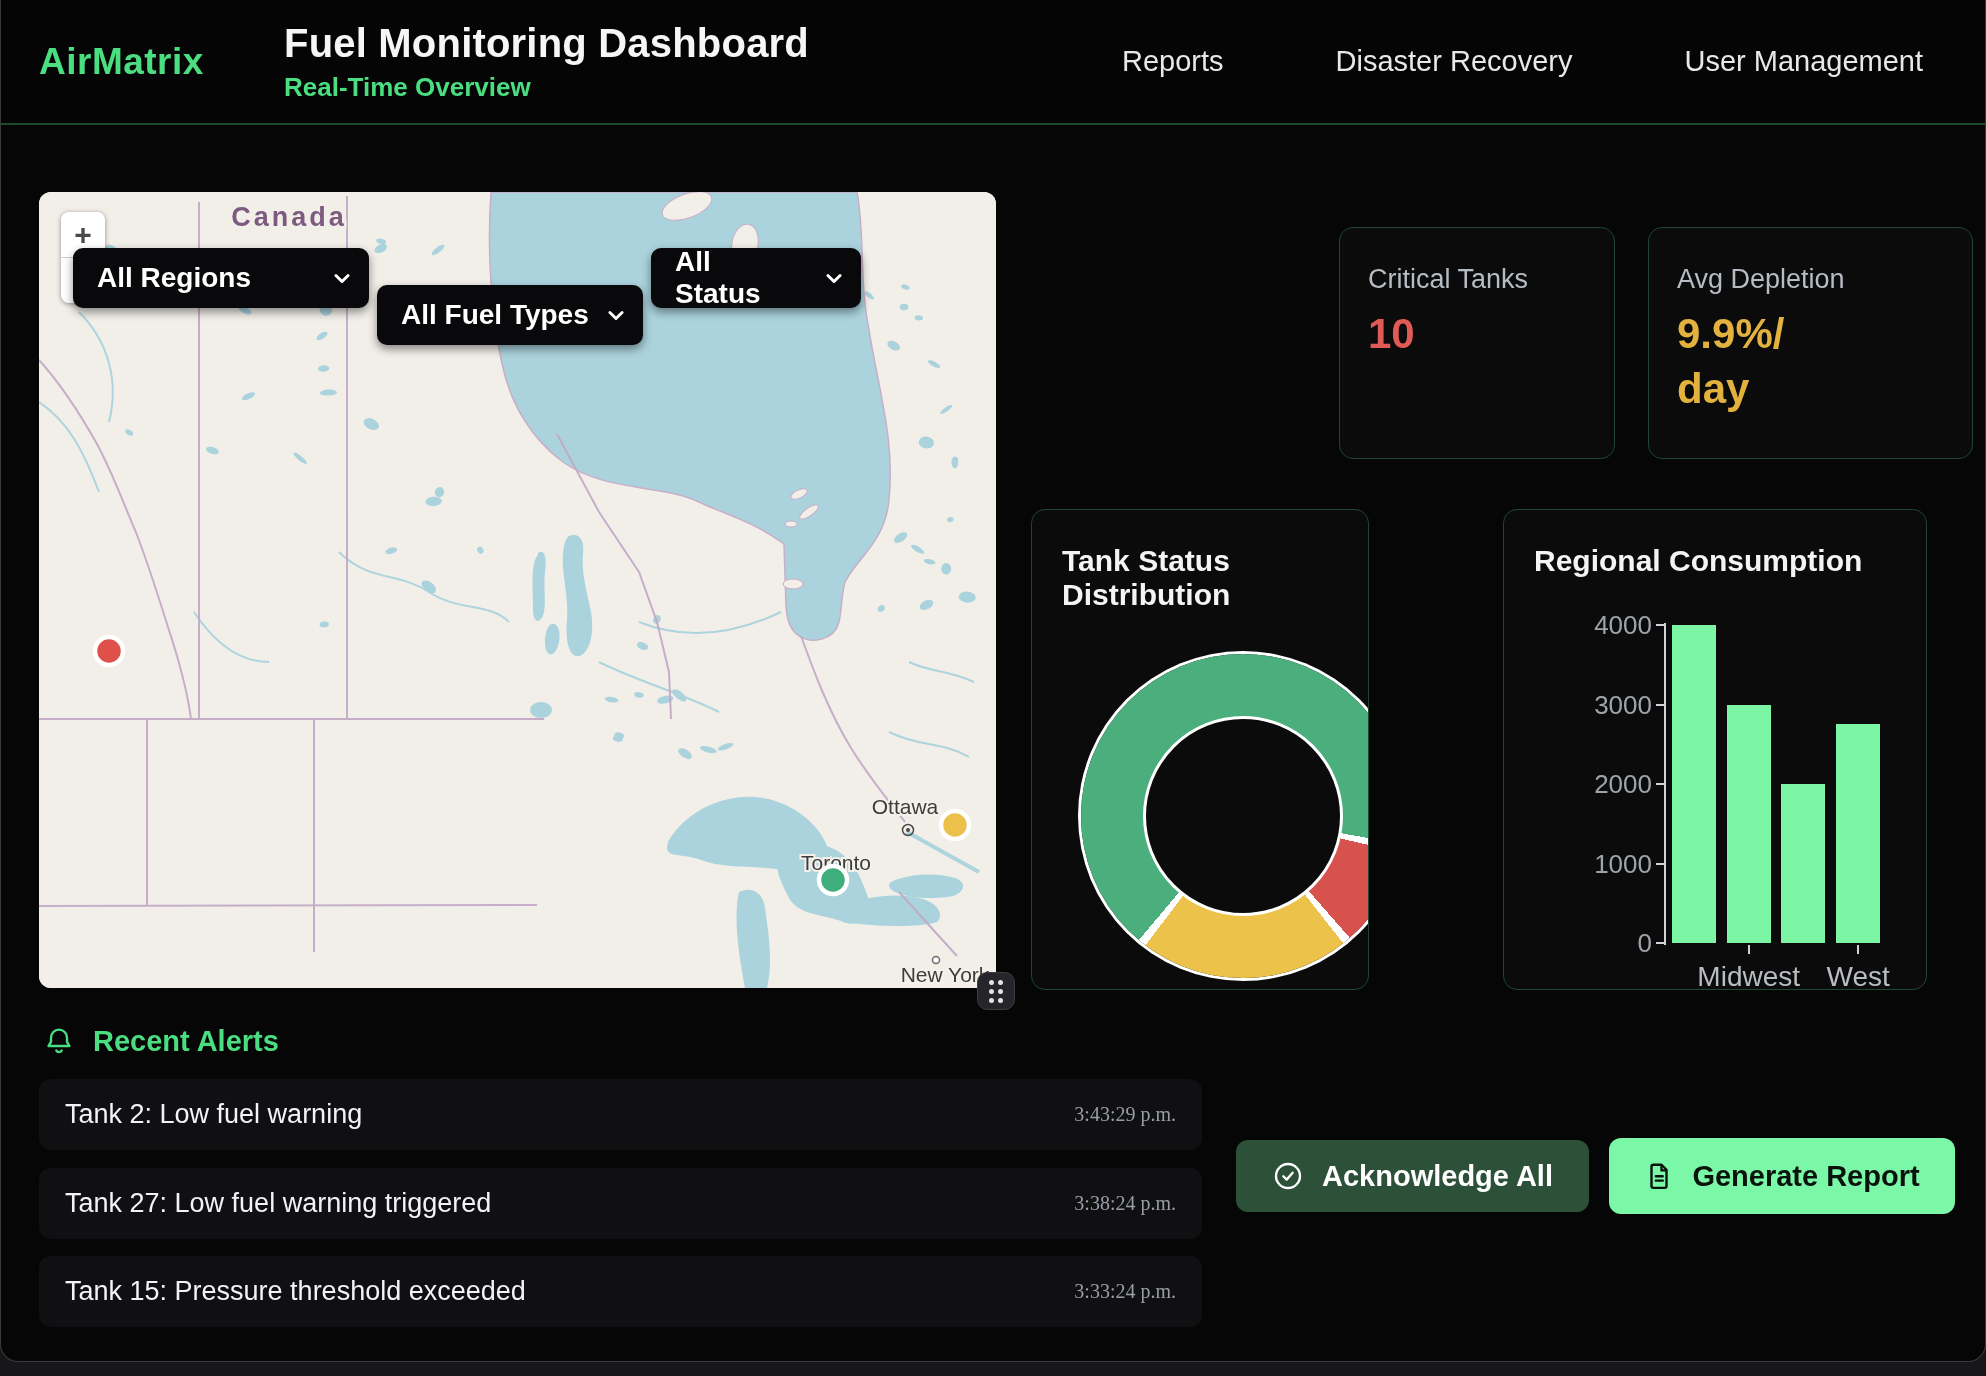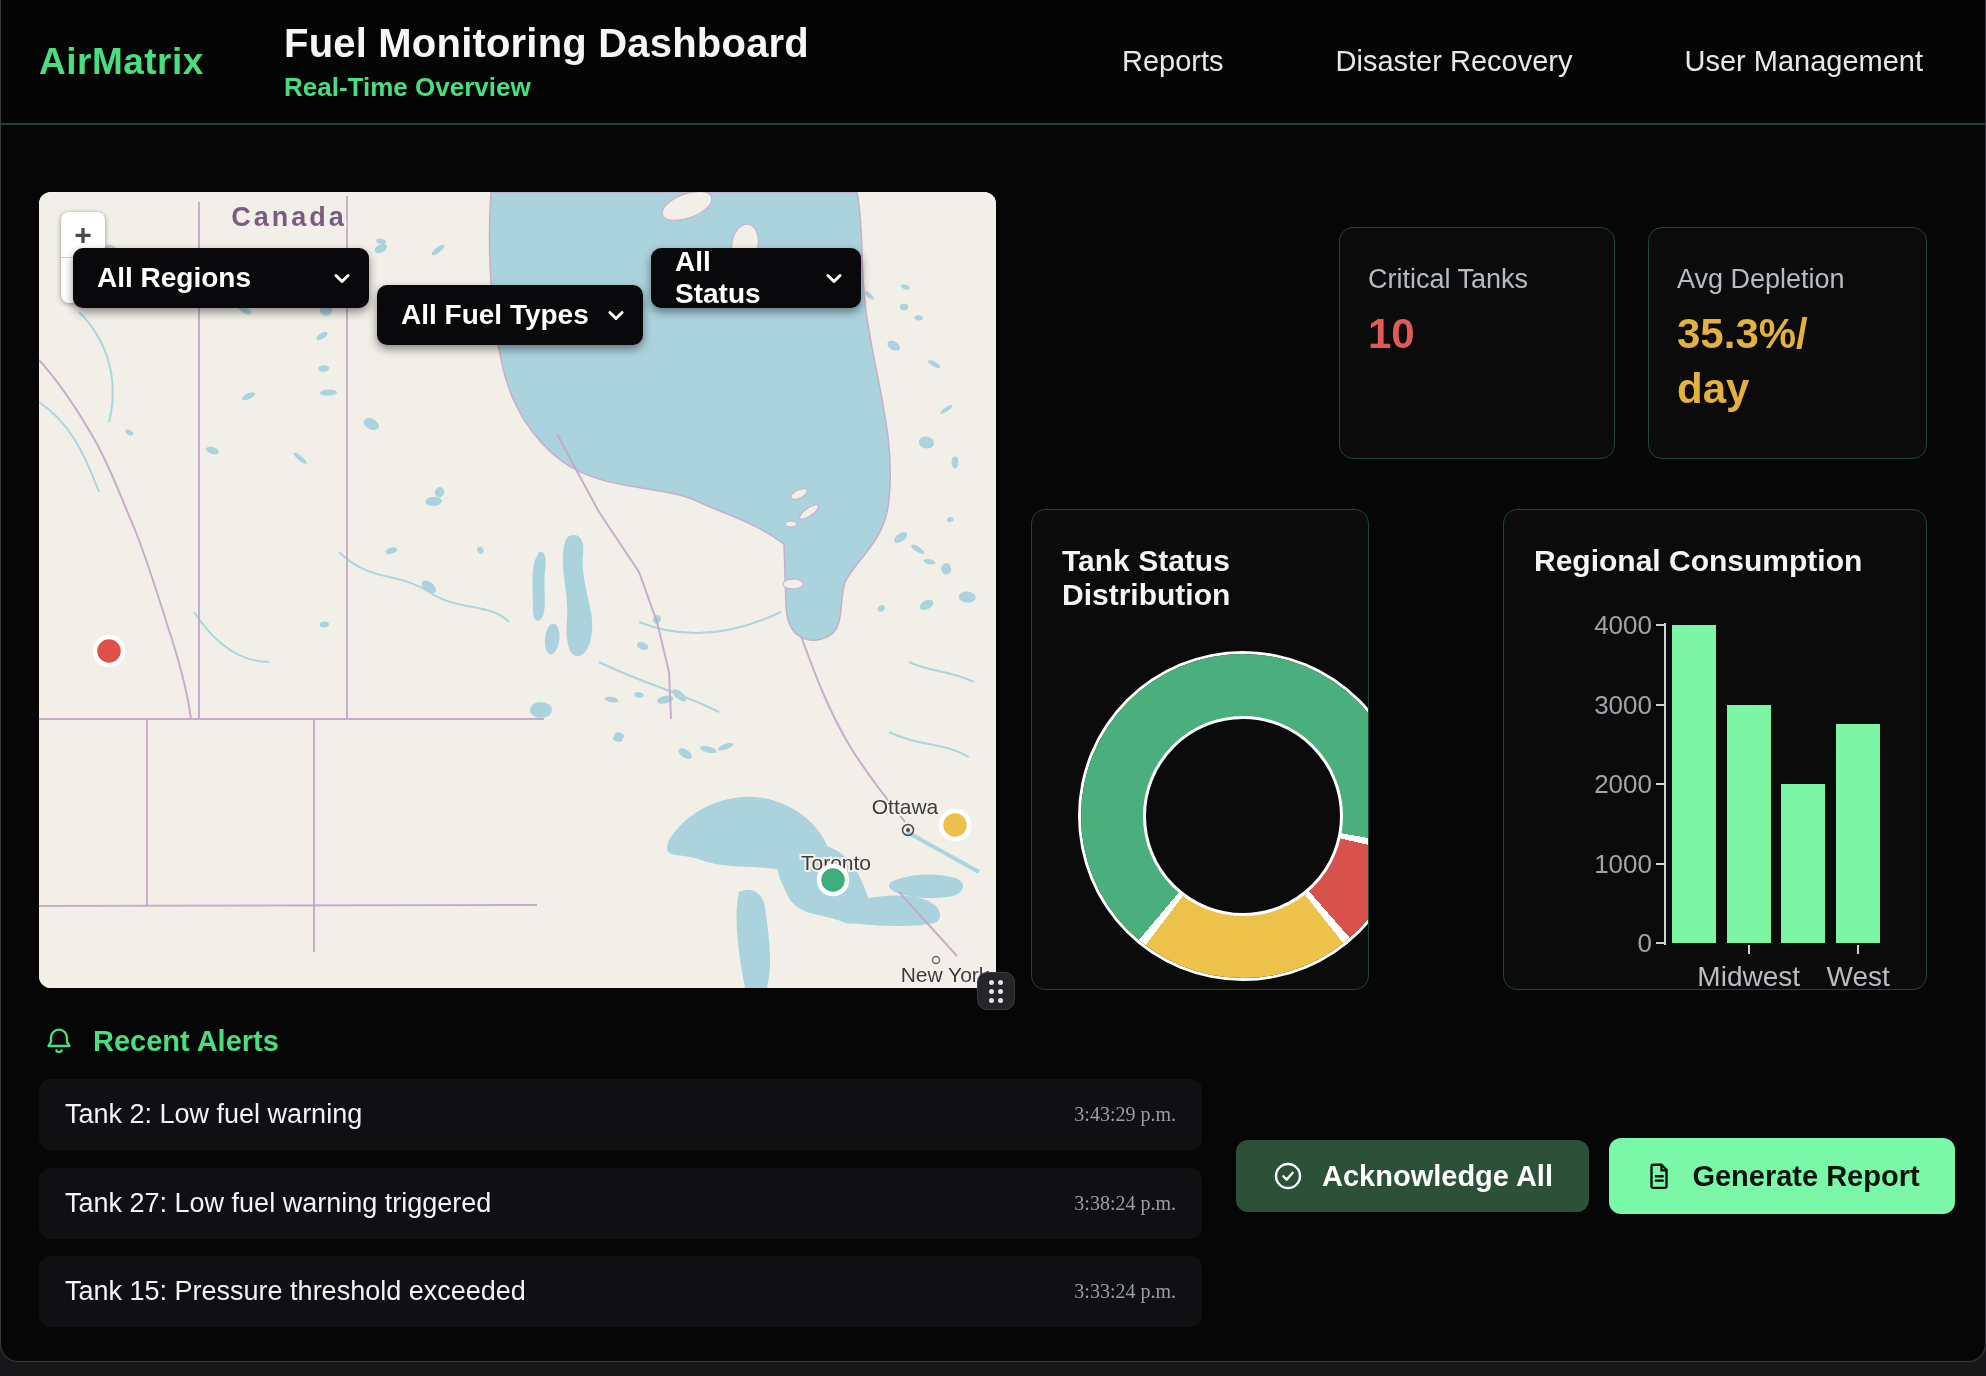--- a/index.html
+++ b/index.html
@@ -48,21 +48,21 @@
     background:#26262a; border:1px solid #3c3c40; border-radius:10px; z-index:4;
     display:grid; grid-template-columns:repeat(2,5px); grid-template-rows:repeat(3,5px);
     gap:4px; place-content:center; cursor:grab; }
   .drag-handle i { width:5px; height:5px; border-radius:50%; background:#e3e3e5; }
 
   
   .stat-card { position:absolute; top:227px; height:232px; background:#0a0b0a;
     border:1.5px solid #1e4733; border-radius:14px; padding:36px 28px; }
   .stat-label { font-size:27px; color:#b7bcc4; }
   .stat-value { font-size:42px; font-weight:800; line-height:1.3; margin-top:12px; }
-  .sc1 { left:1030px; width:275px; } .sc2 { left:1338px; width:276px; } .sc3 { left:1647px; width:279px; }
+  .sc1 { left:1030px; width:275px; } .sc2 { left:1338px; width:276px; } .sc3 { left:1647px; width:325px; }
 
   
   .chart-card { position:absolute; top:509px; height:481px; background:#0a0b0a;
     border:1.5px solid #1e4733; border-radius:14px; overflow:hidden; }
   .cc1 { left:1030px; width:338px; } .cc2 { left:1502px; width:424px; }
   .chart-title { position:absolute; left:30px; top:34px; font-size:30px; font-weight:800; color:#f4f4f5; }
 
   .donut { position:absolute; left:49px; top:144px; width:324px; height:324px; border-radius:50%;
     box-shadow:0 0 0 3px #fff; }
   .donut-hole { position:absolute; left:50%; top:50%; width:200px; height:200px;
@@ -275,21 +275,21 @@
   <div class="stat-card sc2">
     <div class="stat-label">Critical Tanks</div>
     <div class="stat-value" id="sv1" style="color: rgb(224, 91, 87);">
       <div>10</div>
         <div></div>
     </div>
   </div>
   <div class="stat-card sc3">
     <div class="stat-label">Avg Depletion</div>
     <div class="stat-value" id="sv2" style="color: rgb(227, 177, 62);">
-      <div>35.3%/</div>
+      <div>9.9%/</div>
         <div>day</div>
     </div>
   </div>
 
   <div class="chart-card cc1">
     <div class="chart-title">Tank Status Distribution</div>
     <div class="donut" id="donut" style="background: conic-gradient(from 220deg, rgb(75, 174, 125) 0deg, rgb(75, 174, 125) 239.969deg, rgb(255, 255, 255) 239.969deg, rgb(255, 255, 255) 242.969deg, rgb(215, 81, 77) 242.969deg, rgb(215, 81, 77) 278.786deg, rgb(255, 255, 255) 278.786deg, rgb(255, 255, 255) 281.786deg, rgb(236, 194, 75) 281.786deg, rgb(236, 194, 75) 357deg, rgb(255, 255, 255) 357deg, rgb(255, 255, 255) 360deg);">
       <div class="donut-hole"></div>
     </div>
   </div>

